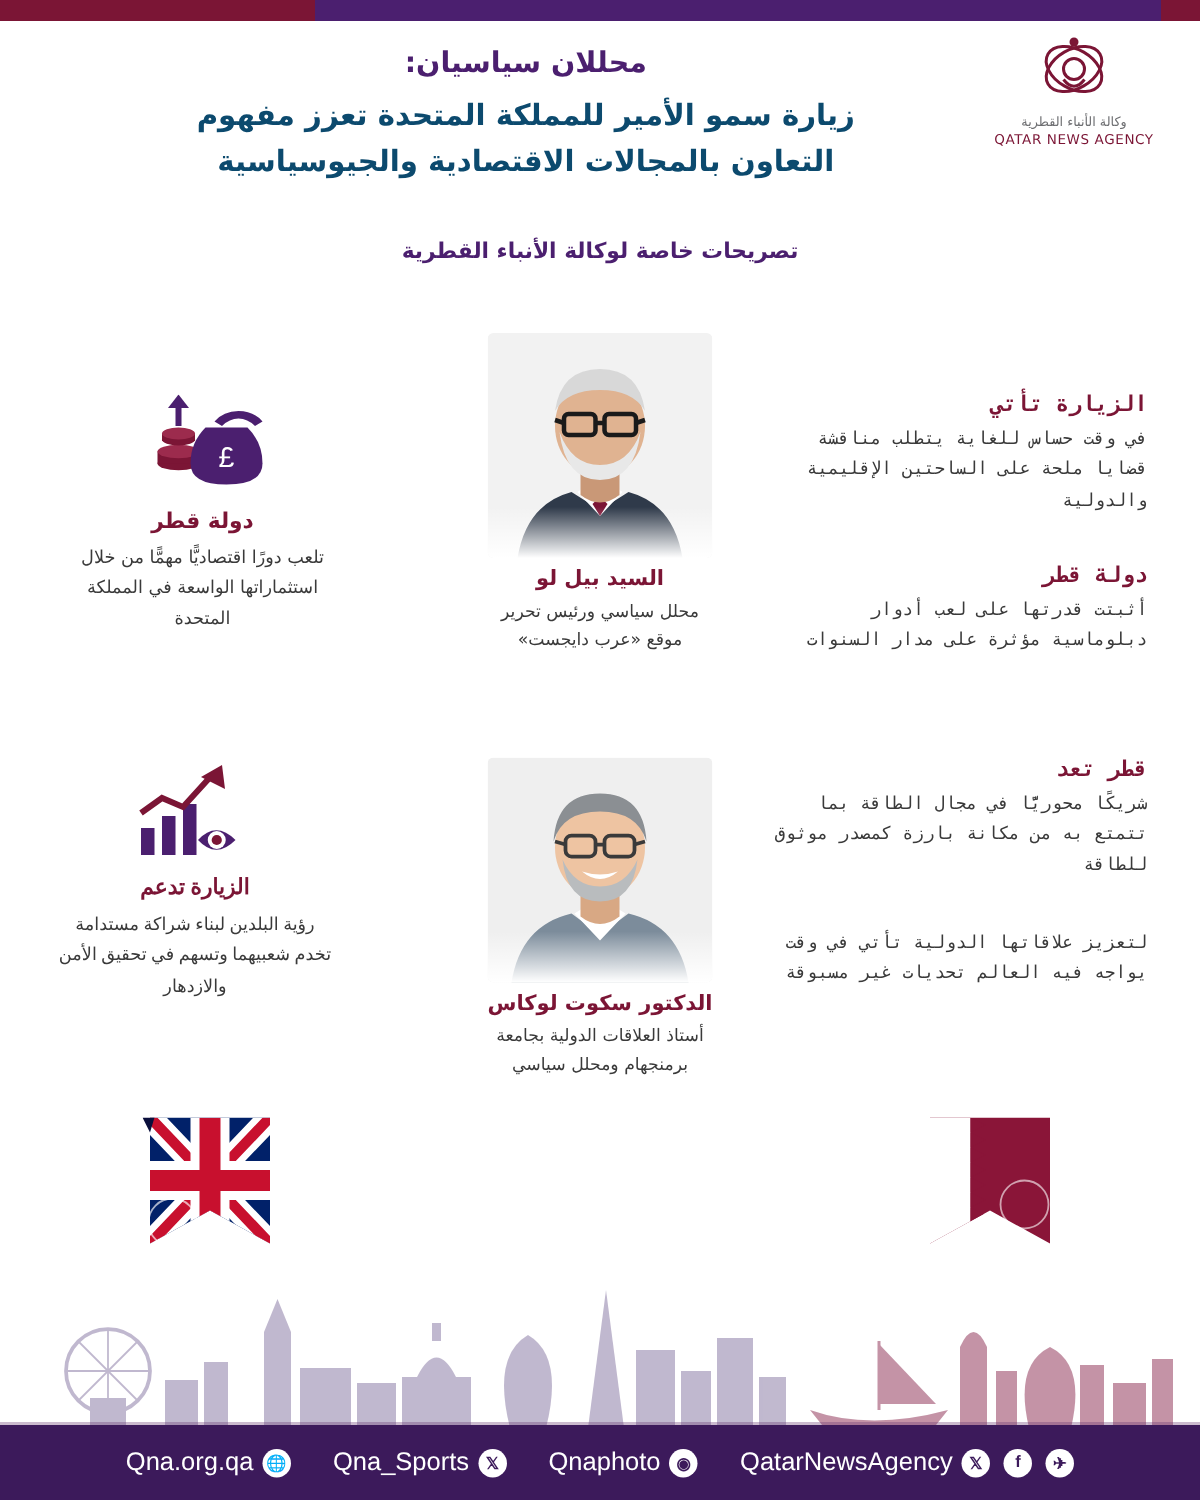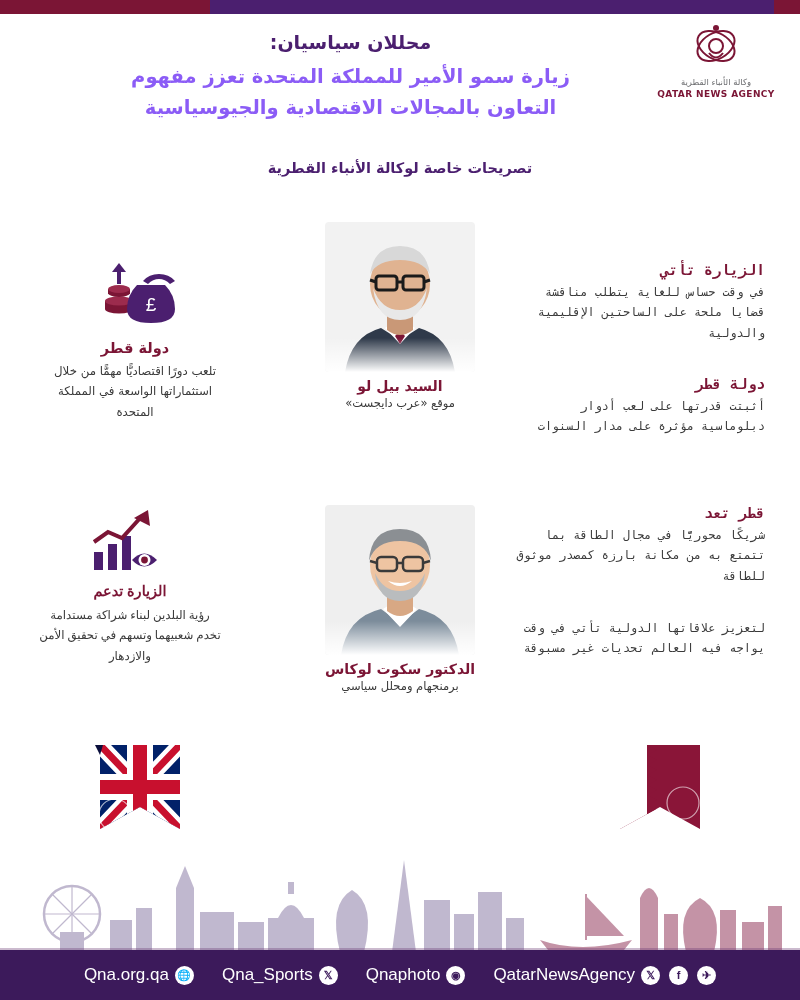--- a/index.html
+++ b/index.html
@@ -36,35 +36,35 @@
   
   .logo {
     position: absolute; top: 22px; right: 20px;
     width: 128px; text-align: center;
   }
   .logo svg { display: block; margin: 0 auto; }
   .logo .logo-ar {
     font-size: 8.5px; color: #6d6e71; margin-top: 3px; letter-spacing: .2px;
   }
   .logo .logo-en {
-    font-size: 9px; color: #7b1535; font-weight: bold; margin-top: 2px; letter-spacing: .4px;
+    font-size: 9px; color: #7b1535; font-weight: normal; margin-top: 2px; letter-spacing: .4px;
   }
 
   
   .headline {
     position: absolute; top: 28px; left: 0; width: 800px;
     text-align: center;
     padding: 0 175px 0 76px;
   }
   .kicker {
     font-size: 19px; font-weight: bold; color: #4b1f6f;
     line-height: 1.5;
   }
   .title {
-    font-size: 19.5px; font-weight: bold; color: #8b5cf6;
+    font-size: 19.5px; font-weight: bold; color: #0c4a6e;
     line-height: 1.62; margin-top: 4px;
   }
   .subtitle {
     position: absolute; top: 160px; left: 0; width: 800px;
     text-align: center;
     font-size: 14.5px; font-weight: bold; color: #4b1f6f;
   }
 
   .portrait-wrap { position: absolute; text-align: center; width: 190px; }
   .portrait {
@@ -200,20 +200,21 @@
           <rect x="51" y="54" width="21" height="14" rx="3"></rect>
           <rect x="78" y="54" width="21" height="14" rx="3"></rect>
           <line x1="72" y1="60" x2="78" y2="60"></line>
           <line x1="45" y1="58" x2="51" y2="60"></line>
           <line x1="105" y1="58" x2="99" y2="60"></line>
         </g>
       </svg>
       <div class="fade"></div>
     </div>
     <div class="p-name">السيد بيل لو</div>
+    <div class="p-role">محلل سياسي ورئيس تحرير</div>
     <div class="p-role" style="margin-top:0">موقع «عرب دايجست»</div>
   </div>
 
   <div class="right-col" style="top:262px; right:35px;">
     <div class="rc-item">
       <div class="rc-title">الزيارة تأتي</div>
       <div class="rc-text">في وقت حساس للغاية يتطلب مناقشة قضايا ملحة على الساحتين الإقليمية والدولية</div>
     </div>
     <div class="rc-item" style="margin-top:32px">
       <div class="rc-title">دولة قطر</div>
@@ -268,20 +269,21 @@
           <rect x="52" y="52" width="20" height="14" rx="4"></rect>
           <rect x="78" y="52" width="20" height="14" rx="4"></rect>
           <line x1="72" y1="58" x2="78" y2="58"></line>
           <line x1="45" y1="56" x2="52" y2="58"></line>
           <line x1="105" y1="56" x2="98" y2="58"></line>
         </g>
       </svg>
       <div class="fade"></div>
     </div>
     <div class="p-name">الدكتور سكوت لوكاس</div>
+    <div class="p-role">أستاذ العلاقات الدولية بجامعة</div>
     <div class="p-role" style="margin-top:0">برمنجهام ومحلل سياسي</div>
   </div>
 
   <div class="right-col" style="top:505px; right:35px;">
     <div class="rc-item">
       <div class="rc-title">قطر تعد</div>
       <div class="rc-text">شريكًا محوريًّا في مجال الطاقة بما تتمتع به من مكانة بارزة كمصدر موثوق للطاقة</div>
     </div>
     <div class="rc-item" style="margin-top:32px">
       <div class="rc-text">لتعزيز علاقاتها الدولية تأتي في وقت يواجه فيه العالم تحديات غير مسبوقة</div>

